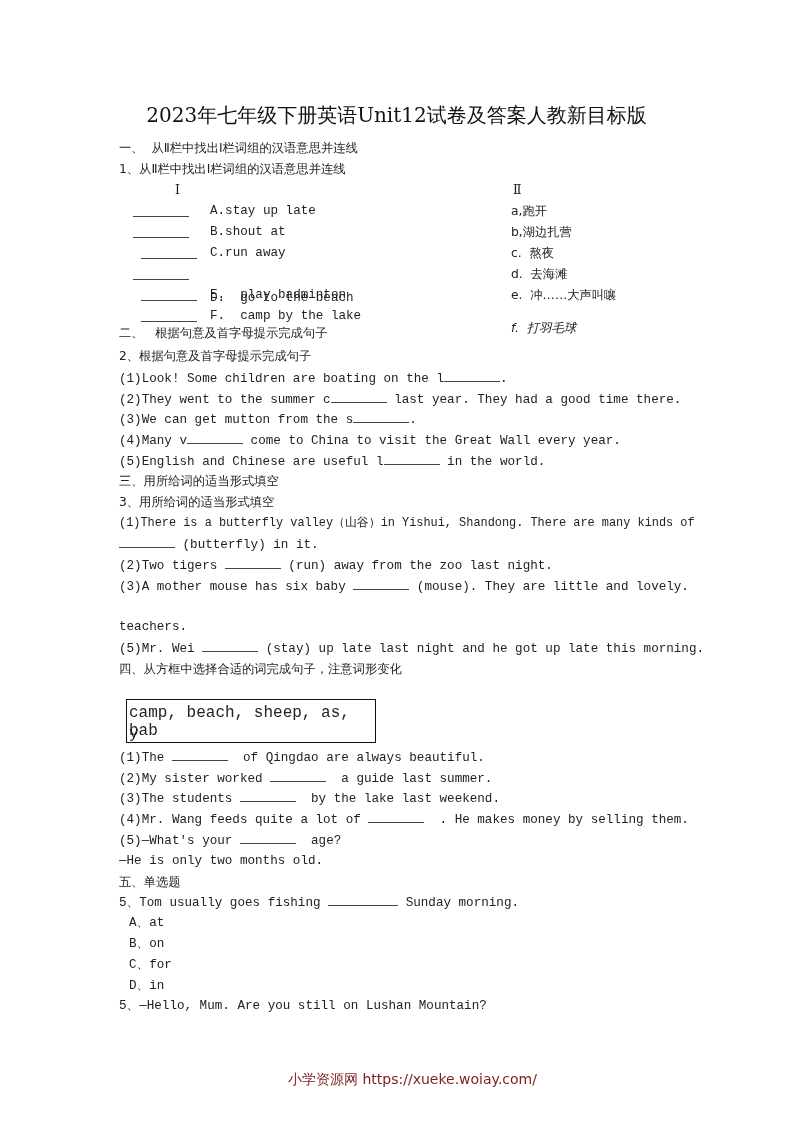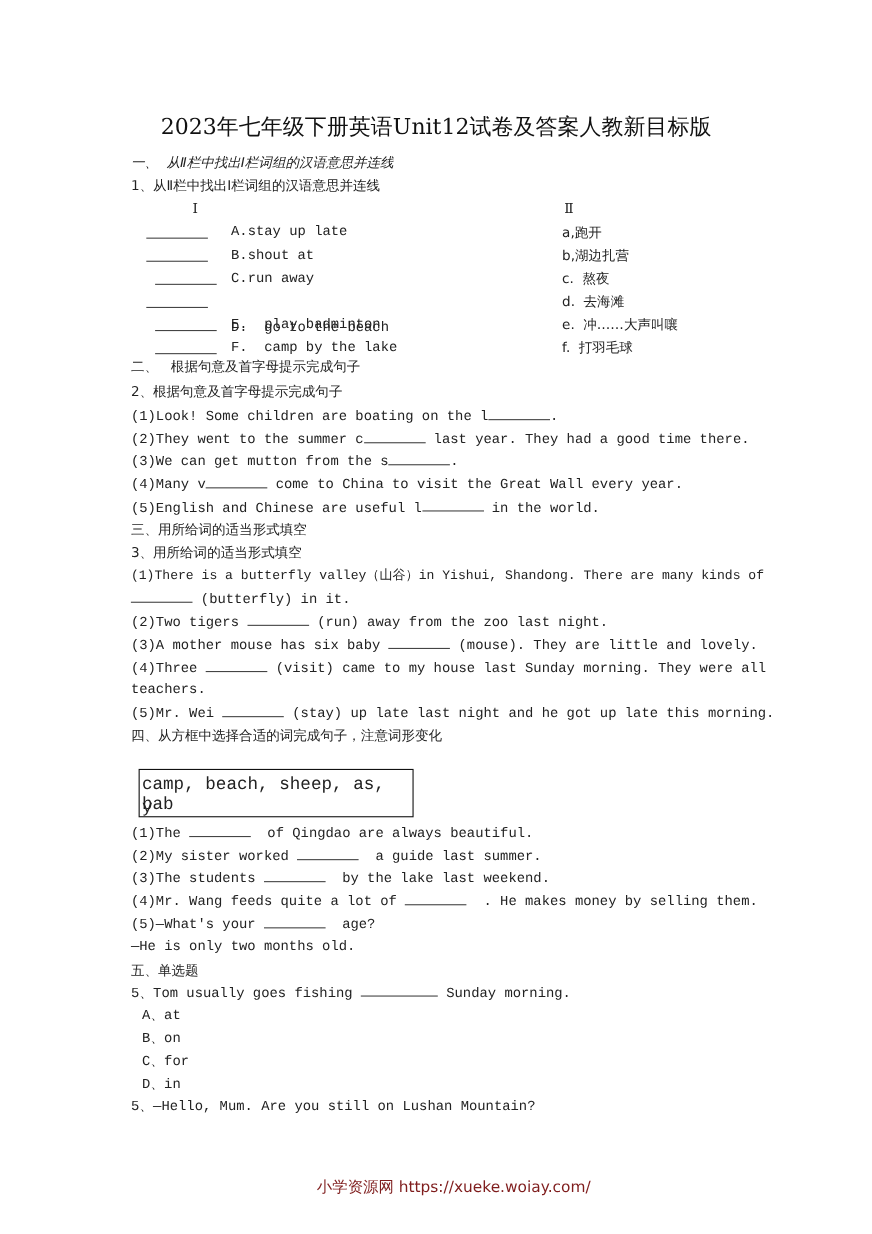--- a/index.html
+++ b/index.html
@@ -20,21 +20,21 @@
   .footer { position: absolute; left: 0; width: 793px; top: 1071px; text-align: center;
             font-family: "DejaVu Sans", sans-serif; font-size: 14px; color: #7f1d1d; margin-left: 16px; }
 </style>
 </head>
 <body>
 
 <div class="page">
 
   <div class="title">2023年七年级下册英语Unit12试卷及答案人教新目标版</div>
 
-  <div class="line cjk" style="top:140px;font-style:italic;">一、  从Ⅱ栏中找出Ⅰ栏词组的汉语意思并连线</div>
+  <div class="line cjk" style="top:140px;">一、  从Ⅱ栏中找出Ⅰ栏词组的汉语意思并连线</div>
   <div class="line cjk" style="top:161px;">1、从Ⅱ栏中找出Ⅰ栏词组的汉语意思并连线</div>
 
   <div class="colhead" style="left:175px; top:182px;">Ⅰ</div>
   <div class="colhead" style="left:513px; top:182px;">Ⅱ</div>
 
   <div>
     <div class="match-blank" style="left:133px; top:215px;"></div>
     <div class="line mono" style="left:210px; top:203px;">A.stay up late</div>
     <div class="match-blank" style="left:133px; top:236px;"></div>
     <div class="line mono" style="left:210px; top:224px;">B.shout at</div>
@@ -47,40 +47,39 @@
     <div class="match-blank" style="left:141px; top:320px;"></div>
     <div class="line mono" style="left:210px; top:308px;">F.  camp by the lake</div>
   </div>
 
   <div>
     <div class="line cjk" style="left:511px; top:203px;">a,跑开</div>
     <div class="line cjk" style="left:511px; top:224px;">b,湖边扎营</div>
     <div class="line cjk" style="left:511px; top:245px;">c.  熬夜</div>
     <div class="line cjk" style="left:511px; top:266px;">d.  去海滩</div>
     <div class="line cjk" style="left:511px; top:287px;">e.  冲……大声叫嚷</div>
-    <div class="line cjk" style="left:511px; top:308px;">f.  打羽毛球</div>
+    <div class="line cjk" style="left:511px; top:320px;font-style:italic;">f.  打羽毛球</div>
   </div>
 
   <div class="line cjk" style="top:325px;">二、   根据句意及首字母提示完成句子</div>
   <div class="line cjk" style="top:348px;">2、根据句意及首字母提示完成句子</div>
 
   <div class="line mono" style="top:370px;"><span>(1)Look! Some children are boating on the l</span><span class="blank" style="width:56px;"></span><span>.</span></div>
   <div class="line mono" style="top:391px;"><span>(2)They went to the summer c</span><span class="blank" style="width:56px;"></span><span> last year. They had a good time there.</span></div>
   <div class="line mono" style="top:411px;"><span>(3)We can get mutton from the s</span><span class="blank" style="width:56px;"></span><span>.</span></div>
   <div class="line mono" style="top:432px;"><span>(4)Many v</span><span class="blank" style="width:56px;"></span><span> come to China to visit the Great Wall every year.</span></div>
   <div class="line mono" style="top:453px;"><span>(5)English and Chinese are useful l</span><span class="blank" style="width:56px;"></span><span> in the world.</span></div>
 
   <div class="line cjk" style="top:473px;">三、用所给词的适当形式填空</div>
   <div class="line cjk" style="top:494px;">3、用所给词的适当形式填空</div>
 
   <div class="line mono" style="top:515px; font-size:11.9px;"><span>(1)There is a butterfly valley（山谷）in Yishui, Shandong. There are many kinds of</span></div>
   <div class="line mono" style="top:536px;"><span class="blank" style="width:56px;"></span><span> (butterfly) in it.</span></div>
   <div class="line mono" style="top:557px;"><span>(2)Two tigers </span><span class="blank" style="width:56px;"></span><span> (run) away from the zoo last night.</span></div>
   <div class="line mono" style="top:578px;"><span>(3)A mother mouse has six baby </span><span class="blank" style="width:56px;"></span><span> (mouse). They are little and lovely.</span></div>
-  <div class="line mono" style="top:599px;"><span>(4)Three </span><span class="blank" style="width:56px;"></span><span> (visit) came to my house last Sunday morning. They were all</span></div>
   <div class="line mono" style="top:619px;"><span>teachers.</span></div>
   <div class="line mono" style="top:640px;"><span>(5)Mr. Wei </span><span class="blank" style="width:56px;"></span><span> (stay) up late last night and he got up late this morning.</span></div>
 
   <div class="line cjk" style="top:661px;">四、从方框中选择合适的词完成句子，注意词形变化</div>
 
   <div class="word-box">
     <div class="row" style="top:4px;">camp,    beach,    sheep,    as,    bab</div>
     <div class="row" style="top:25px;">y</div>
   </div>
 

